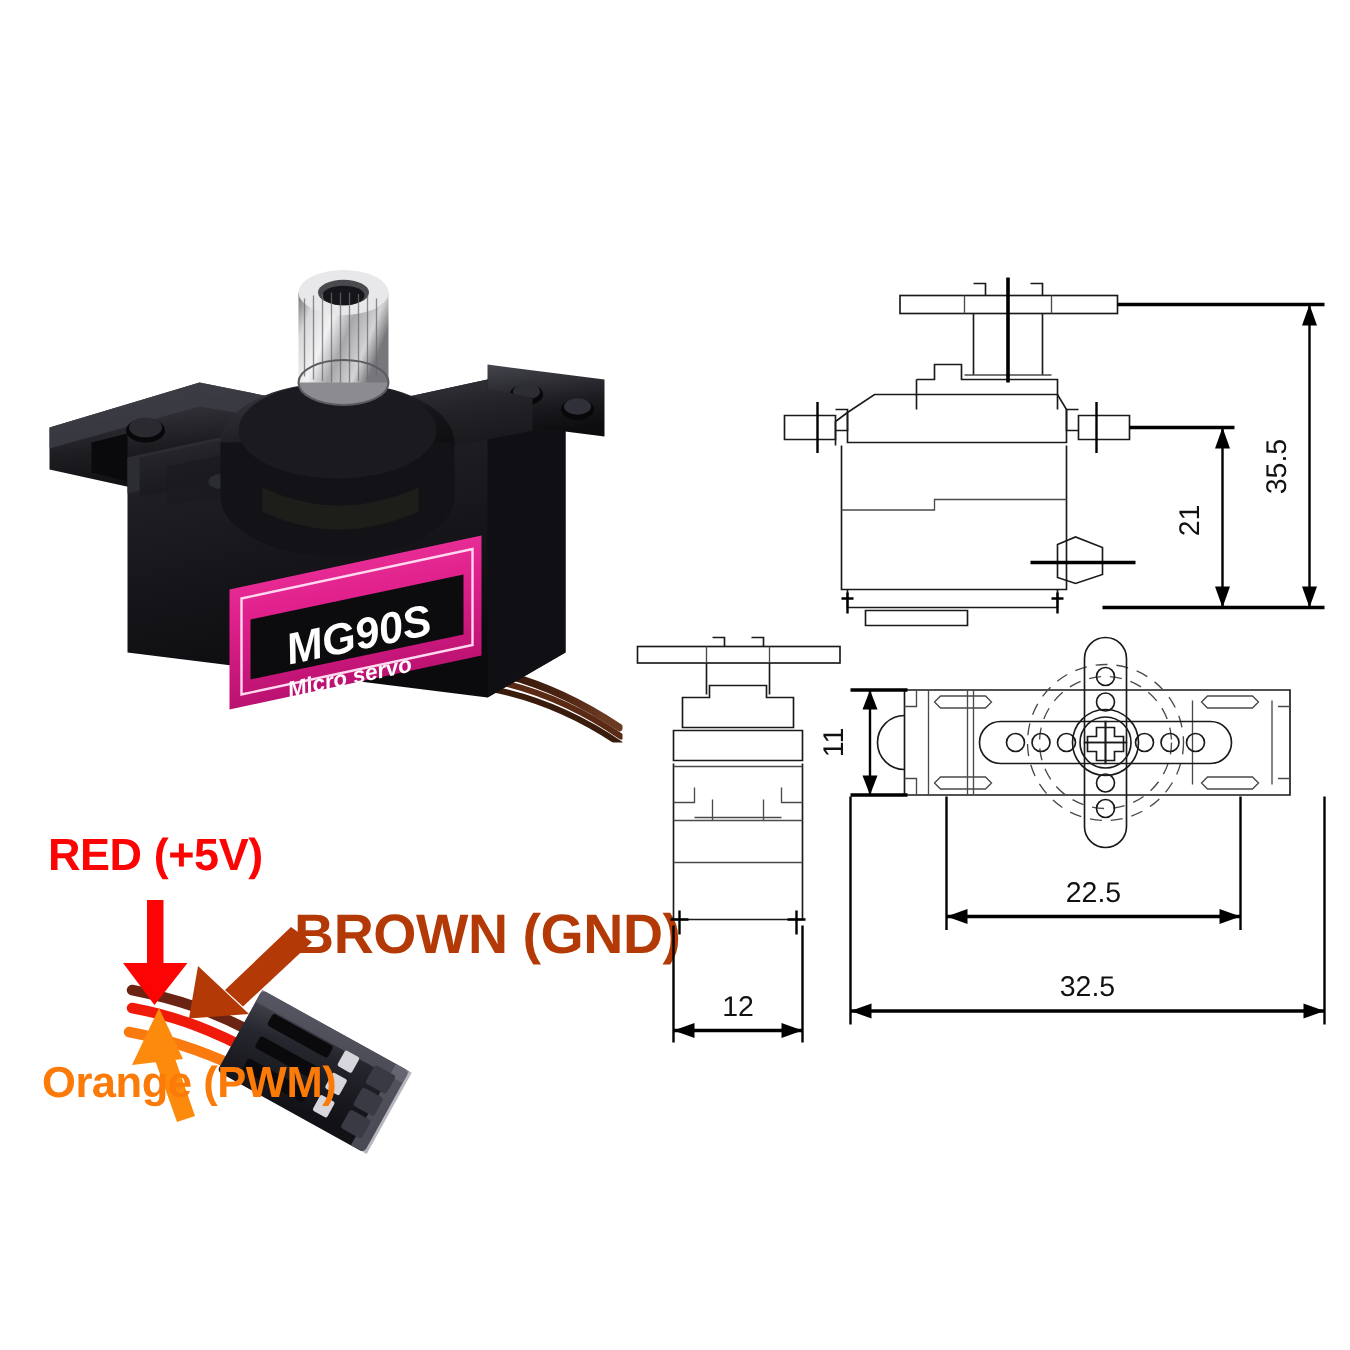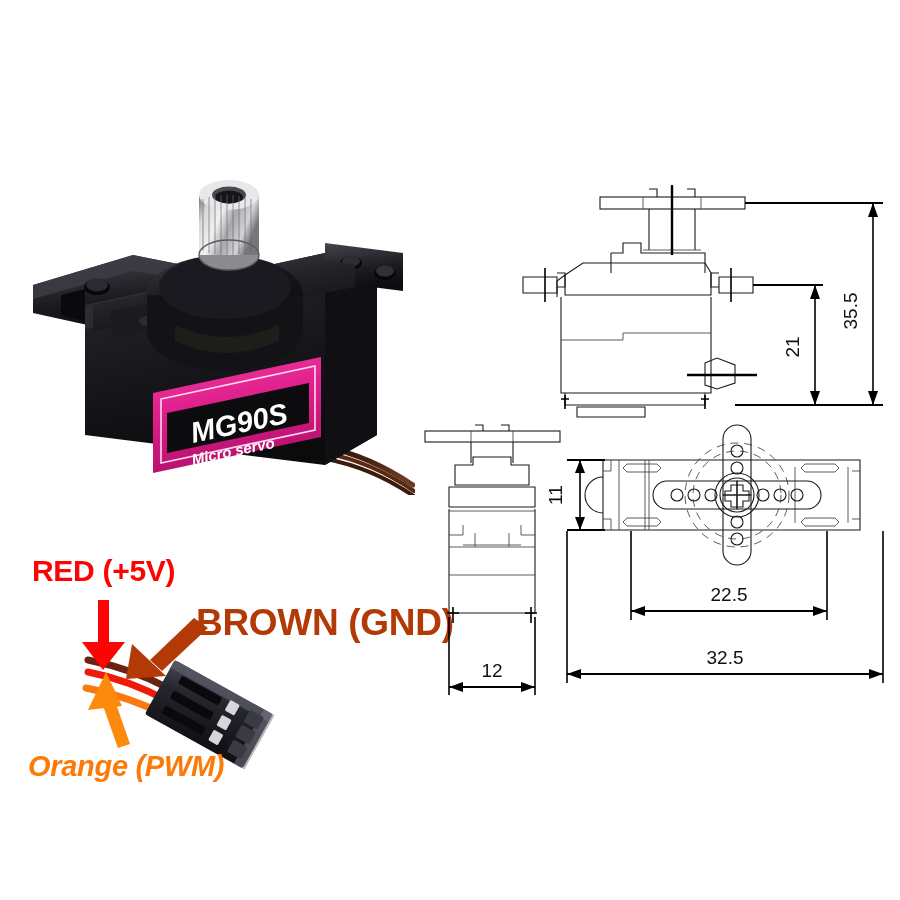--- a/index.html
+++ b/index.html
@@ -47,23 +47,22 @@
   }
   #label-red {
     left: 32px; top: 556px;
     font-size: 30px;
   }
   #label-brown {
     left: 196px; top: 604px;
     font-size: 37px;
   }
   #label-orange {
-    left: 28px; top: 752px;
+    left: 28px; top: 708px;
     font-size: 29px;
-    font-style: italic;
   }
 
   
   #tech-drawings {
     position: absolute;
     left: 405px; top: 155px;
     width: 495px; height: 560px;
   }
   #tech-drawings svg { display: block; }
 

